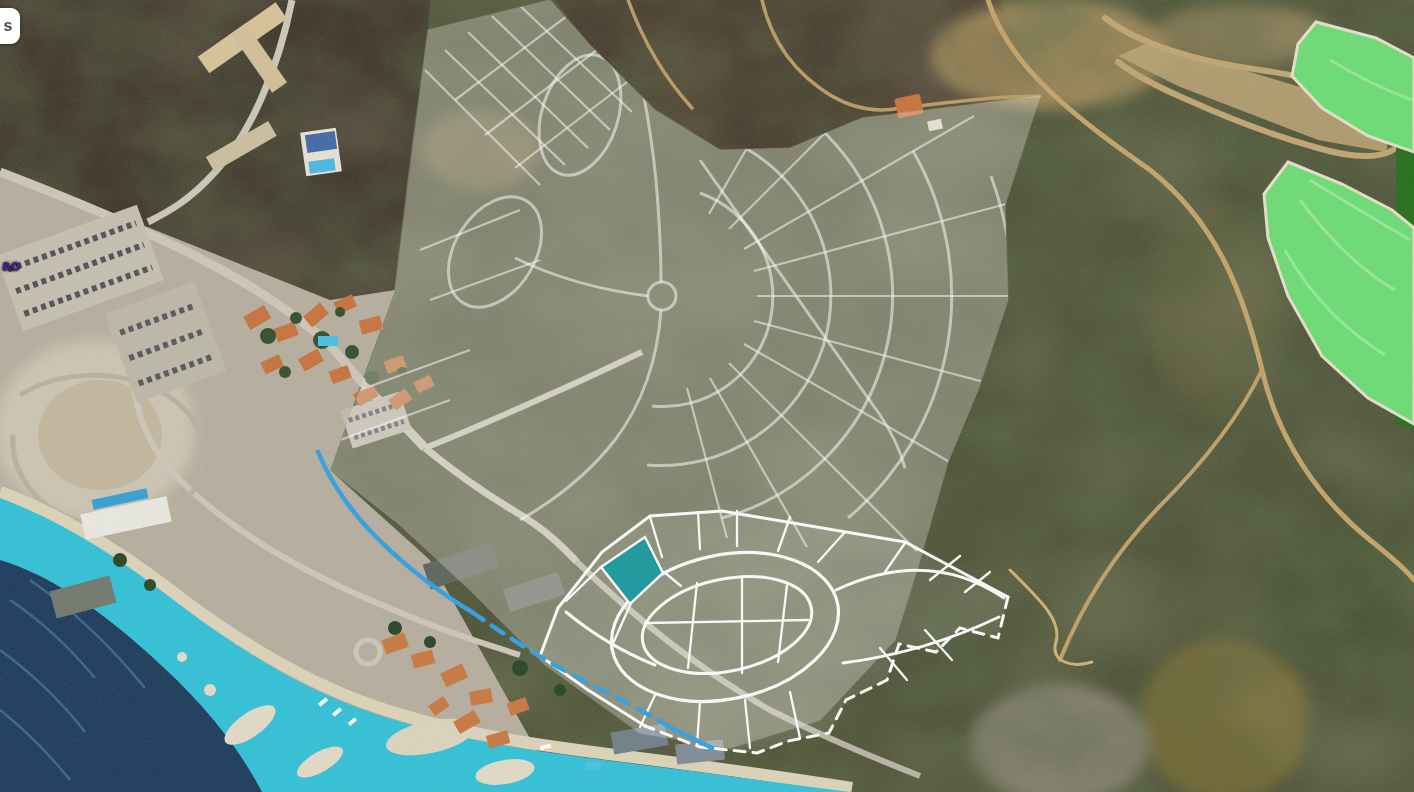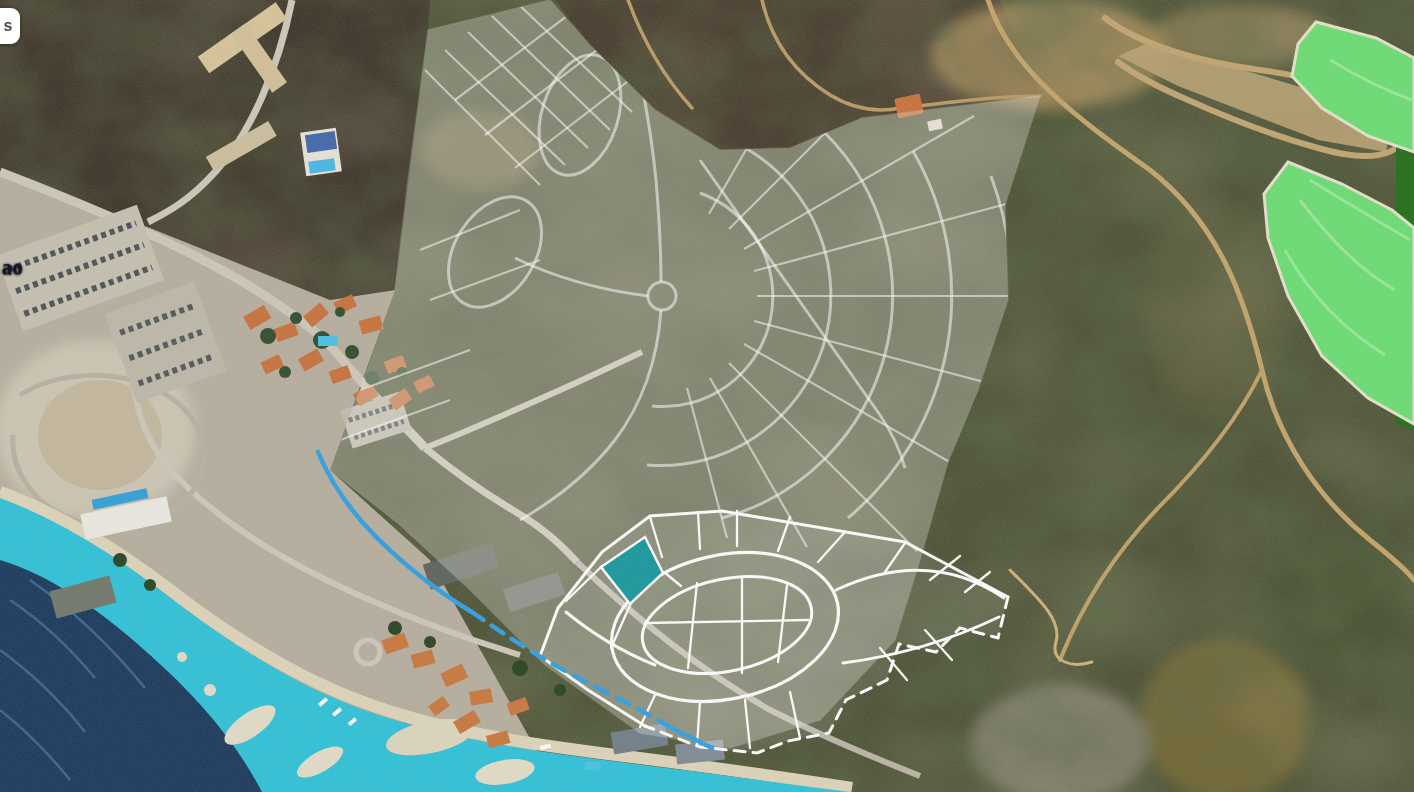--- a/index.html
+++ b/index.html
@@ -3,22 +3,22 @@
 <meta charset="utf-8">
 <style>
   html,body{margin:0;padding:0;background:#222;}
   .screen{position:relative;width:1414px;height:792px;overflow:hidden;
           font-family:"Liberation Sans",sans-serif;background:#9a9485;}
   .screen svg{position:absolute;left:0;top:0;display:block;}
   .map-btn{position:absolute;left:-16px;top:8px;width:36px;height:36px;border-radius:9px;
            background:#fff;box-shadow:0 1px 4px rgba(0,0,0,.45);border:0;cursor:pointer;
            display:flex;align-items:center;justify-content:center;}
   .map-btn span{font-size:16px;font-weight:bold;color:#4a4a4a;transform:translateX(6px);}
-  .place-label{position:absolute;left:2px;top:256px;font-size:20px;font-weight:bold;color:#0f172a;
-               text-shadow:0 0 3px rgba(0,0,0,.9),0 1px 2px rgba(0,0,0,.9);letter-spacing:.5px;font-family:Liberation Serif, serif;}
+  .place-label{position:absolute;left:2px;top:256px;font-size:15px;font-weight:bold;color:#4c1d95;
+               text-shadow:0 0 3px rgba(0,0,0,.9),0 1px 2px rgba(0,0,0,.9);letter-spacing:.5px;}
 </style>
 </head>
 <body>
 
 <div class="screen">
 <svg width="1414" height="792" viewBox="0 0 1414 792">
   <defs>
     <filter id="fGrain" x="0" y="0" width="100%" height="100%">
       <feTurbulence type="fractalNoise" baseFrequency="0.8" numOctaves="2" seed="3"></feTurbulence>
       <feColorMatrix type="matrix" values="0 0 0 0 0.46  0 0 0 0 0.44  0 0 0 0 0.38  0 0 0 0.5 0"></feColorMatrix>

